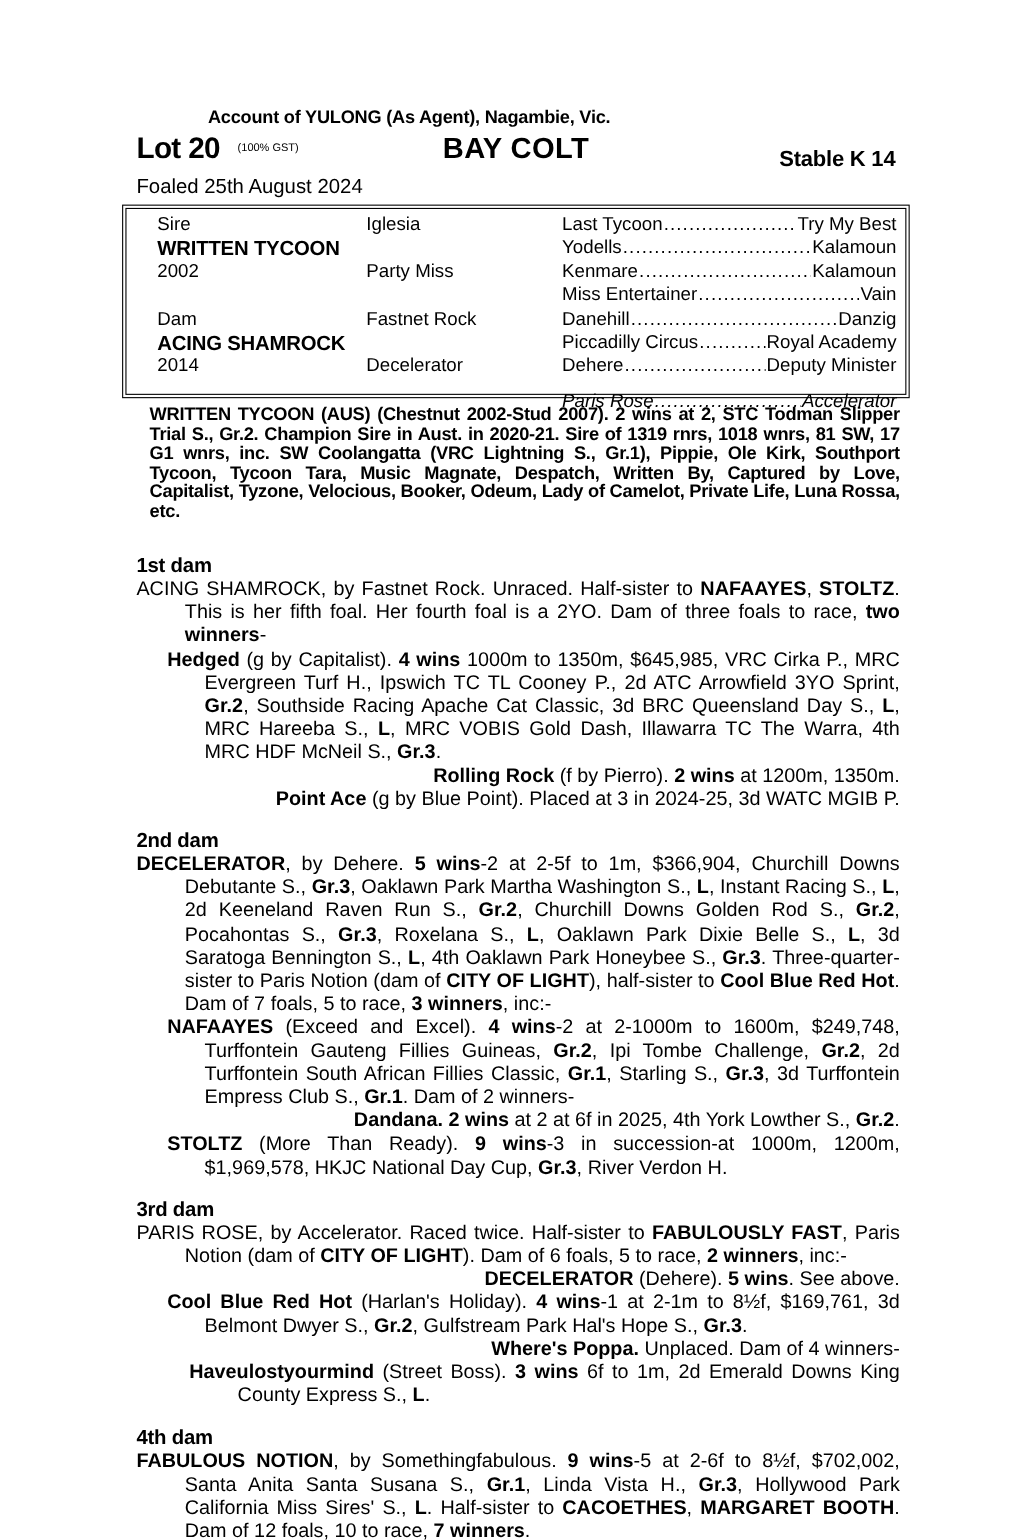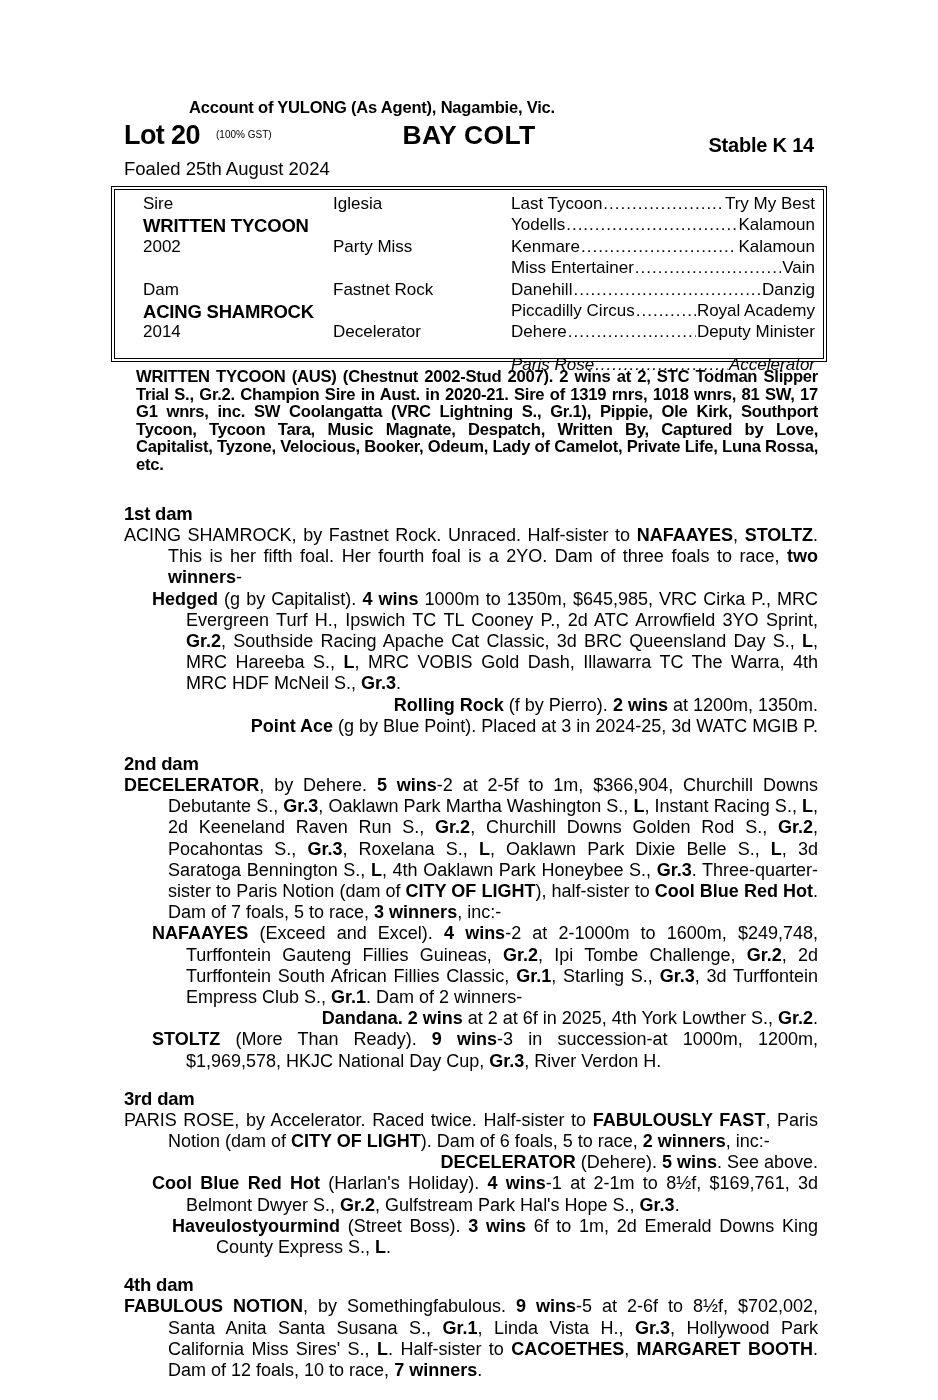--- a/index.html
+++ b/index.html
@@ -321,18 +321,19 @@
       <p class="ind1 nojust"><b>Point Ace</b> (g by Blue Point). Placed at 3 in 2024-25, 3d WATC MGIB P.</p>
       <div class="dam-head">2nd dam</div>
       <p class="ind0"><b>DECELERATOR</b>, by Dehere. <b>5 wins</b>-2 at 2-5f to 1m, $366,904, Churchill Downs Debutante S., <b>Gr.3</b>, Oaklawn Park Martha Washington S., <b>L</b>, Instant Racing S., <b>L</b>, 2d Keeneland Raven Run S., <b>Gr.2</b>, Churchill Downs Golden Rod S., <b>Gr.2</b>, Pocahontas S., <b>Gr.3</b>, Roxelana S., <b>L</b>, Oaklawn Park Dixie Belle S., <b>L</b>, 3d Saratoga Bennington S., <b>L</b>, 4th Oaklawn Park Honeybee S., <b>Gr.3</b>. Three-quarter-sister to Paris Notion (dam of <b>CITY OF LIGHT</b>), half-sister to <b>Cool Blue Red Hot</b>. Dam of 7 foals, 5 to race, <b>3 winners</b>, inc:-</p>
       <p class="ind1"><b>NAFAAYES</b> (Exceed and Excel). <b>4 wins</b>-2 at 2-1000m to 1600m, $249,748, Turffontein Gauteng Fillies Guineas, <b>Gr.2</b>, Ipi Tombe Challenge, <b>Gr.2</b>, 2d Turffontein South African Fillies Classic, <b>Gr.1</b>, Starling S., <b>Gr.3</b>, 3d Turffontein Empress Club S., <b>Gr.1</b>. Dam of 2 winners-</p>
       <p class="ind2 nojust"><b>Dandana.</b><b> 2 wins</b> at 2 at 6f in 2025, 4th York Lowther S., <b>Gr.2</b>.</p>
       <p class="ind1"><b>STOLTZ</b> (More Than Ready). <b>9 wins</b>-3 in succession-at 1000m, 1200m, $1,969,578, HKJC National Day Cup, <b>Gr.3</b>, River Verdon H.</p>
       <div class="dam-head">3rd dam</div>
       <p class="ind0">PARIS ROSE, by Accelerator. Raced twice. Half-sister to <b>FABULOUSLY FAST</b>, Paris Notion (dam of <b>CITY OF LIGHT</b>). Dam of 6 foals, 5 to race, <b>2 winners</b>, inc:-</p>
       <p class="ind1 nojust"><b>DECELERATOR</b> (Dehere). <b>5 wins</b>. See above.</p>
       <p class="ind1"><b>Cool Blue Red Hot</b> (Harlan's Holiday). <b>4 wins</b>-1 at 2-1m to 8½f, $169,761, 3d Belmont Dwyer S., <b>Gr.2</b>, Gulfstream Park Hal's Hope S., <b>Gr.3</b>.</p>
+      <p class="ind1 nojust"><b>Where's Poppa.</b> Unplaced. Dam of 4 winners-</p>
       <p class="ind2"><b>Haveulostyourmind</b> (Street Boss). <b>3 wins</b> 6f to 1m, 2d Emerald Downs King County Express S., <b>L</b>.</p>
       <div class="dam-head">4th dam</div>
       <p class="ind0"><b>FABULOUS NOTION</b>, by Somethingfabulous. <b>9 wins</b>-5 at 2-6f to 8½f, $702,002, Santa Anita Santa Susana S., <b>Gr.1</b>, Linda Vista H., <b>Gr.3</b>, Hollywood Park California Miss Sires' S., <b>L</b>. Half-sister to <b>CACOETHES</b>, <b>MARGARET BOOTH</b>. Dam of 12 foals, 10 to race, <b>7 winners</b>.</p>
     </div>
 
 </div>
 
 </body></html>

